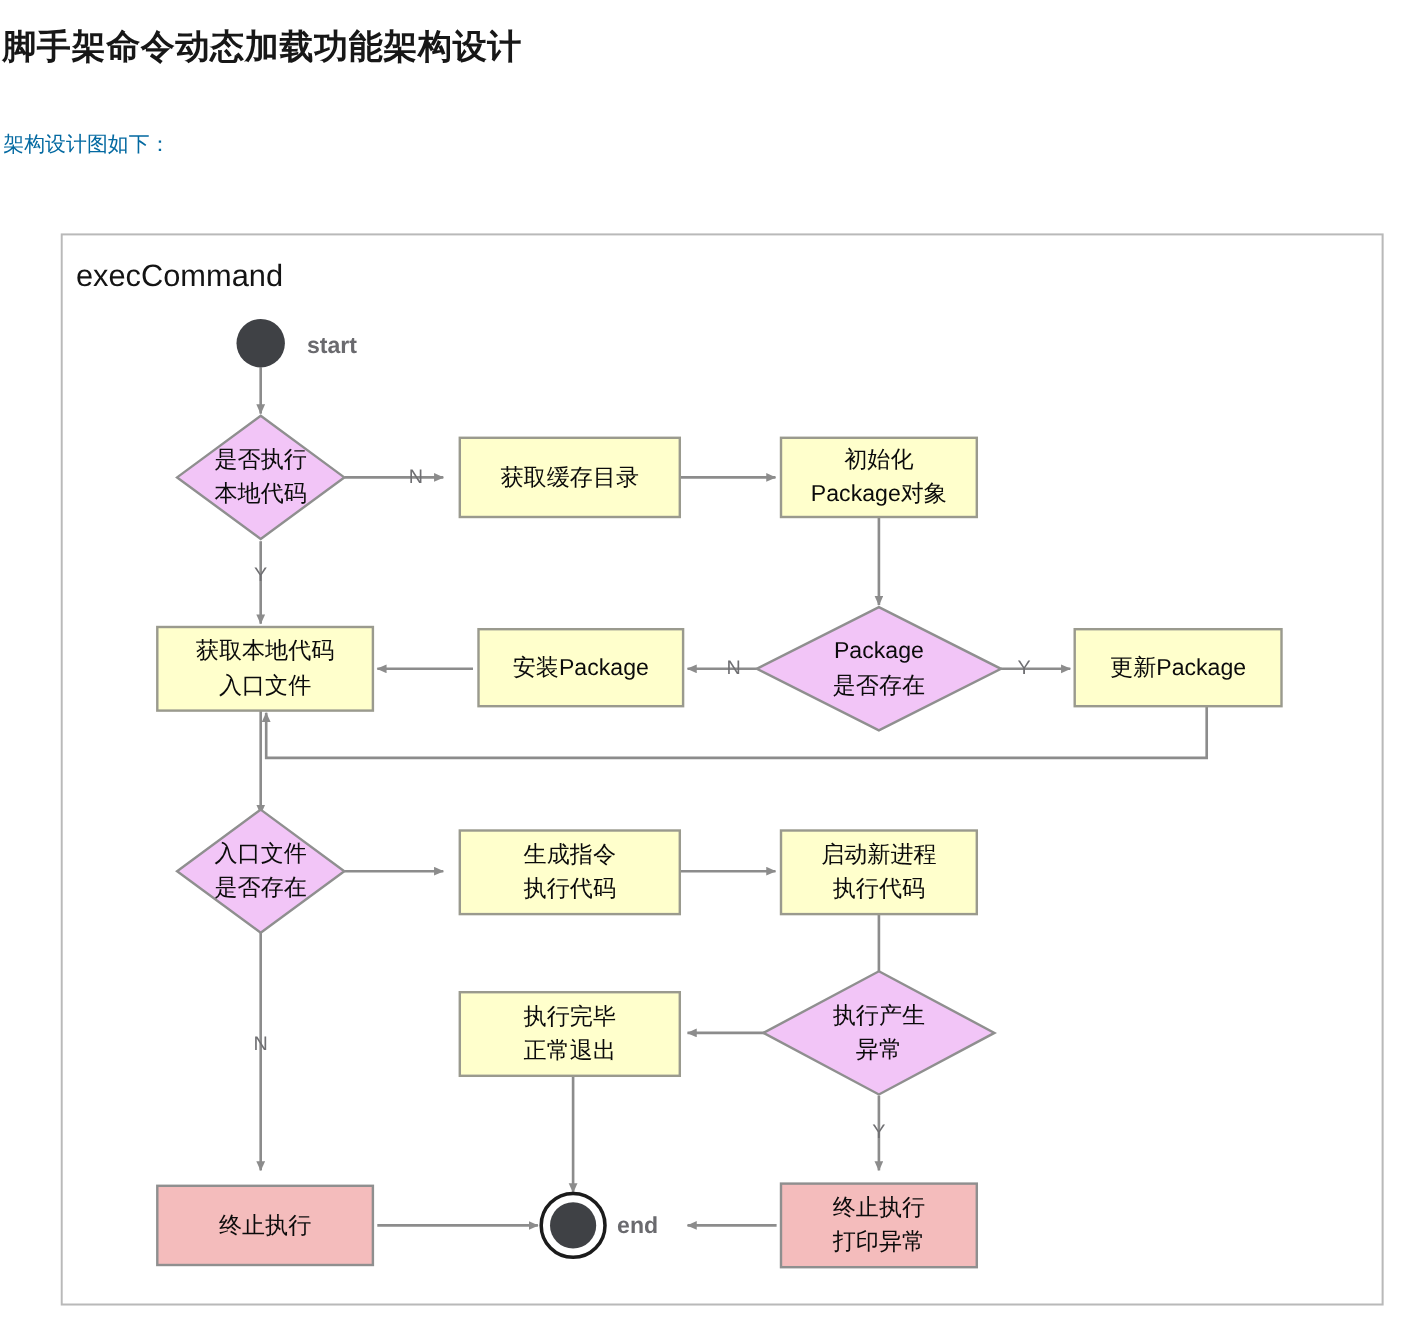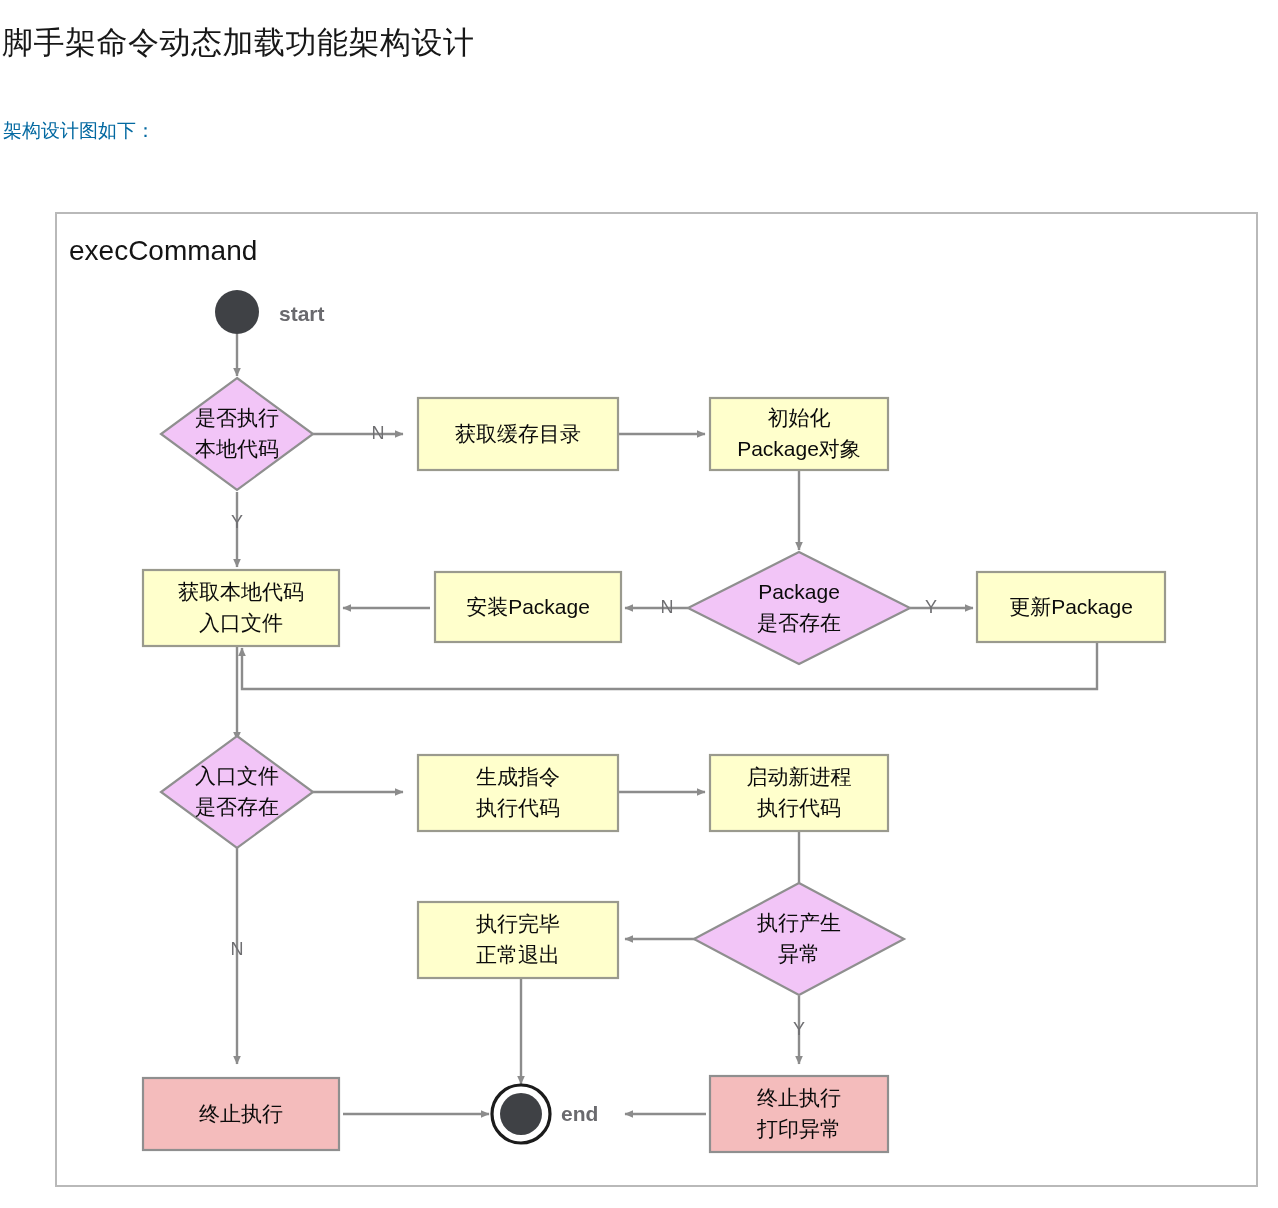--- a/index.html
+++ b/index.html
@@ -17,21 +17,21 @@
   .page {
     position: relative;
     width: 1278px;
     height: 1208px;
   }
   .doc-title {
     position: absolute;
     left: 2px;
     top: 22px;
     font-size: 31px;
-    font-weight: normal;
+    font-weight: bold;
     letter-spacing: 0.5px;
     color: #171717;
     white-space: nowrap;
   }
   .doc-subtitle {
     position: absolute;
     left: 3px;
     top: 118px;
     font-size: 19px;
     font-weight: normal;

